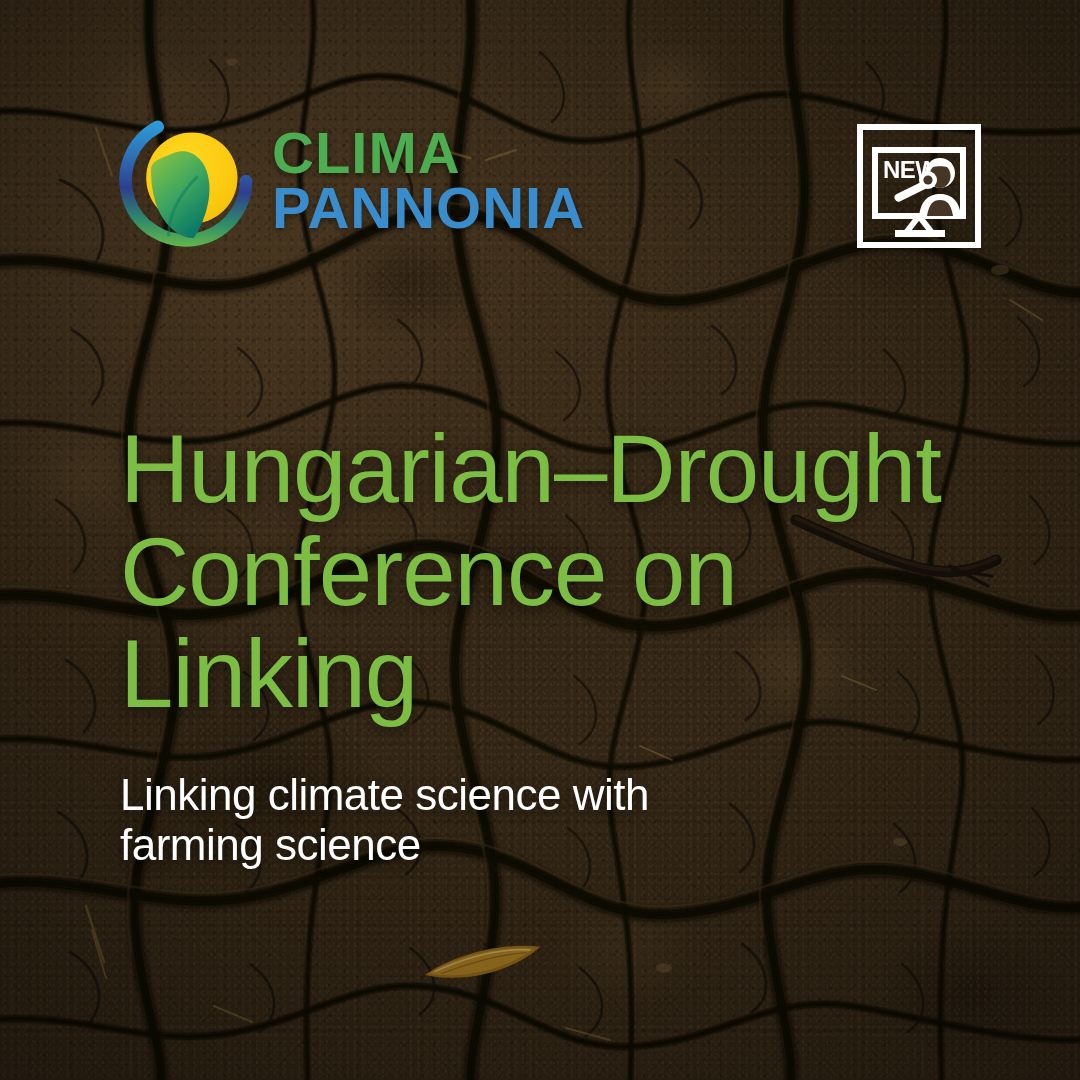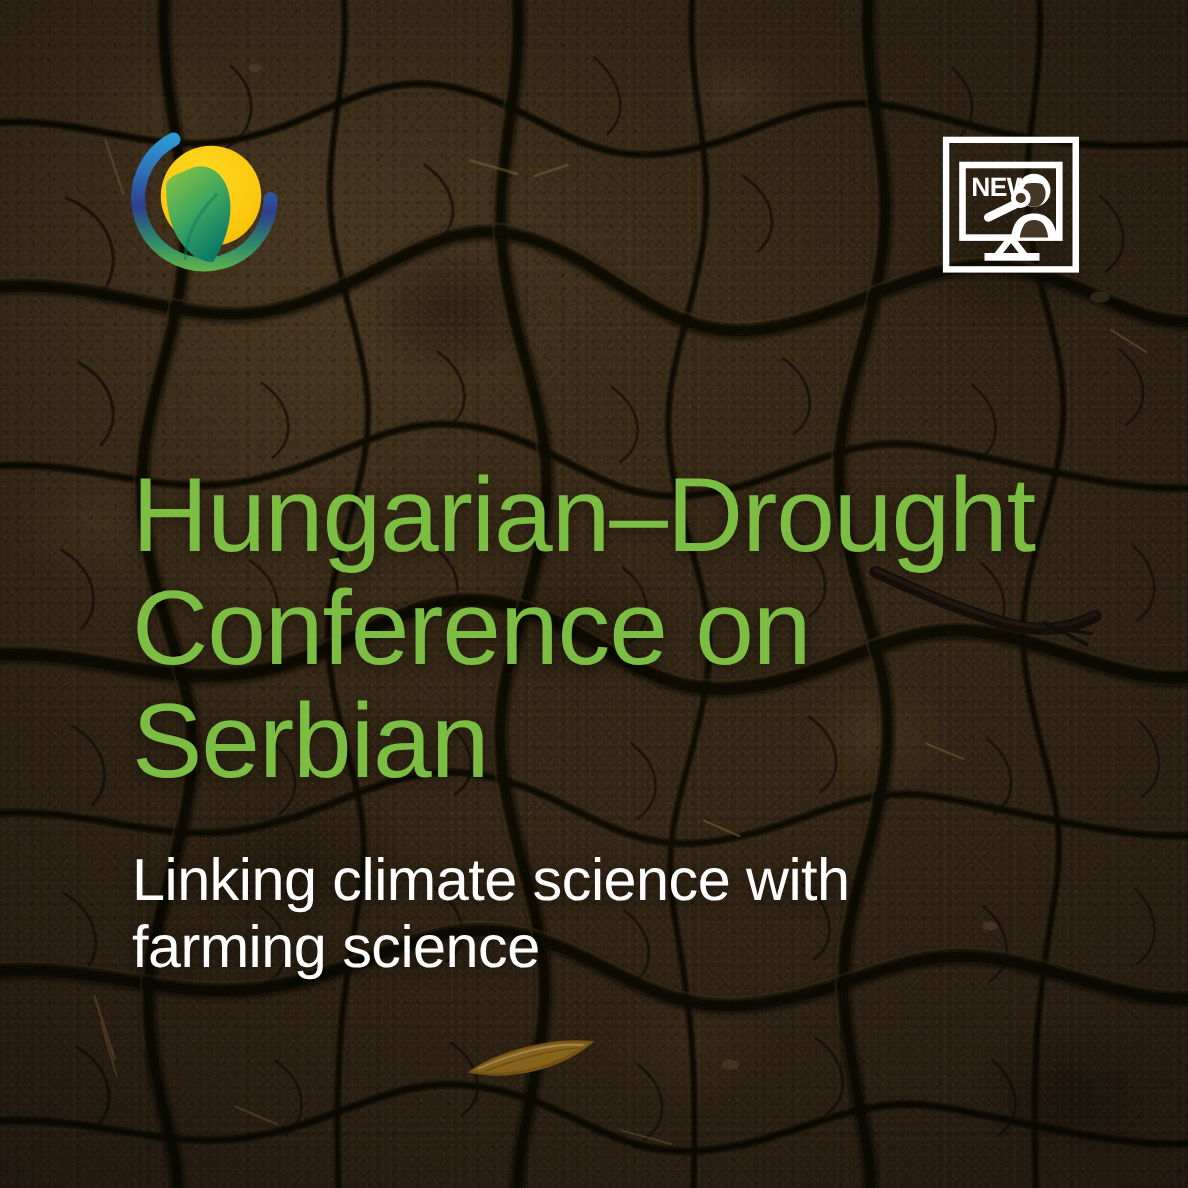--- a/index.html
+++ b/index.html
@@ -78,21 +78,21 @@
     color:#7CBE44;
     font-size:96px;
     font-weight:400;
     line-height:1.07;
     letter-spacing:-1px;
     margin:0;
     text-shadow:0 3px 14px rgba(0,0,0,.5);
   }
   .subhead{
     color:#ffffff;
-    font-size:54px;
+    font-size:44px;
     font-weight:400;
     line-height:1.13;
     letter-spacing:-.5px;
     margin:44px 0 0 0;
     text-shadow:0 3px 14px rgba(0,0,0,.55);
   }
 </style>
 </head>
 <body>
 
@@ -258,20 +258,24 @@
     <svg class="logo-mark" viewBox="0 0 140 140">
 
       <path d="M70,8 A62,62 0 1 0 124,100" fill="none" stroke="url(#ringGrad)" stroke-width="13" stroke-linecap="round" transform="rotate(-28 70 70)"></path>
 
       <circle cx="76" cy="68" r="47" fill="url(#sunGrad)"></circle>
 
       <path d="M34,60 C34,112 62,130 78,130 C78,130 96,104 94,74 C92,46 72,36 58,42 C44,48 34,50 34,60 Z" fill="url(#leafGrad)"></path>
       <path d="M52,128 C52,108 62,86 82,66" fill="none" stroke="#0E7C63" stroke-width="3" opacity=".55"></path>
     </svg>
 
+    <div class="logo-type">
+      <div class="logo-line1">CLIMA</div>
+      <div class="logo-line2">PANNONIA</div>
+    </div>
   </div>
 
   <svg class="news-badge" viewBox="0 0 124 124">
 
     <rect x="3" y="3" width="118" height="118" fill="none" stroke="#ffffff" stroke-width="6"></rect>
 
     <rect x="18" y="26" width="88" height="66" fill="none" stroke="#ffffff" stroke-width="6"></rect>
 
     <text x="26" y="54" fill="#ffffff" font-family="Liberation Sans, sans-serif" font-size="24" font-weight="bold" letter-spacing="-0.5">NEWS</text>
 
@@ -289,21 +293,21 @@
     </g>
 
     <path d="M62,92 L48,110 M62,92 L76,110" stroke="#ffffff" stroke-width="6" fill="none"></path>
     <rect x="38" y="106" width="50" height="7" fill="#ffffff"></rect>
   </svg>
 
   <div class="content">
     <h1 class="headline">
       <span>Hungarian–Drought</span><br>
       <span>Conference on</span><br>
-      <span>Serbian</span>
+      <span>Linking</span>
     </h1>
     <p class="subhead">
       <span>Linking climate science with</span><br>
       <span>farming science</span>
     </p>
   </div>
 
 </div>
 
 </body></html>

